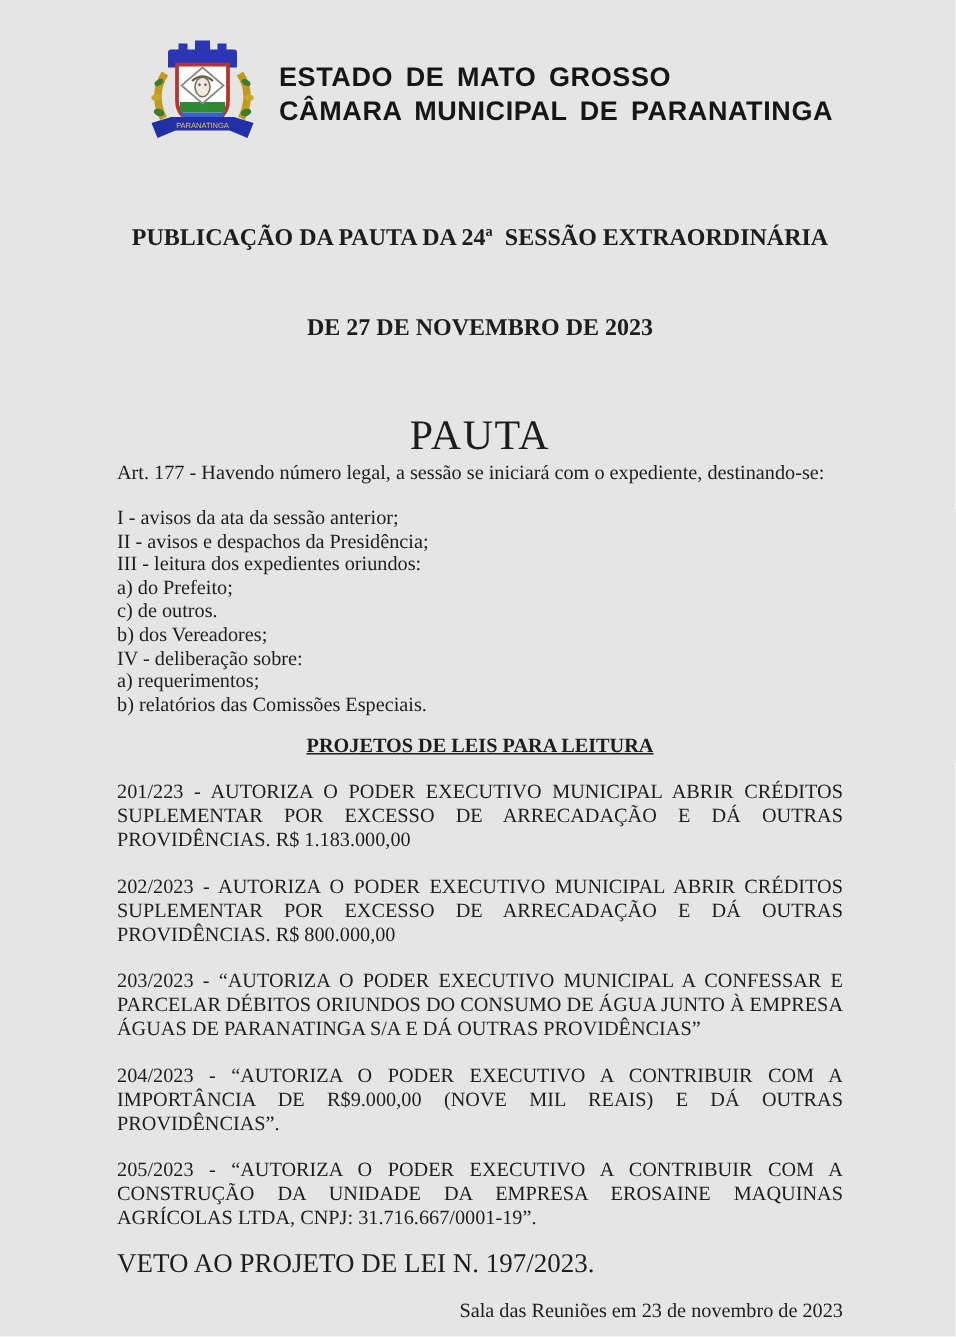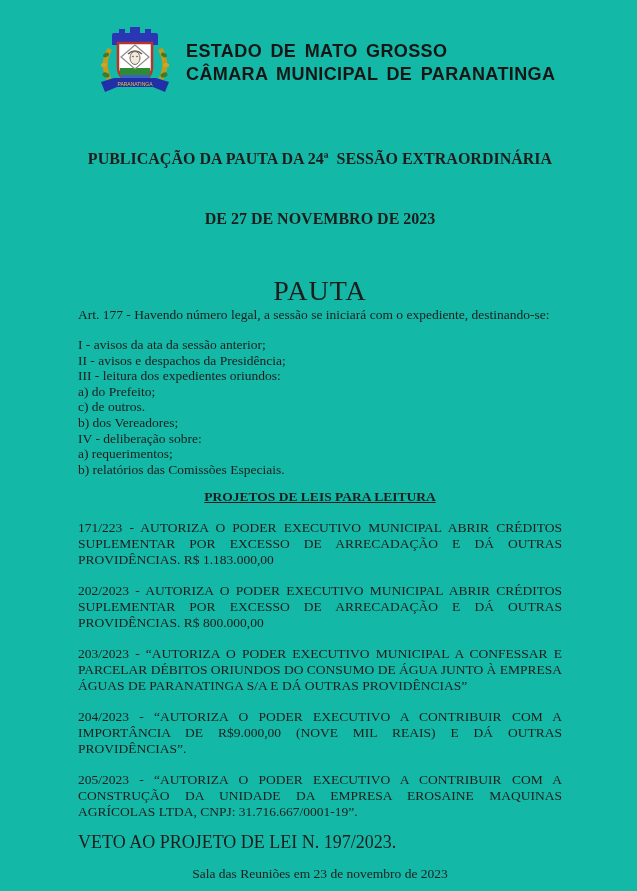--- a/index.html
+++ b/index.html
@@ -1,18 +1,18 @@
 <!DOCTYPE html>
 <html lang="pt-BR"><head>
 <meta charset="utf-8">
 <style>
   * { margin:0; padding:0; box-sizing:border-box; }
   html,body { background:#ffffff; }
   .page {
-    position:relative; width:637px; height:891px; background:#14b8a6;
+    position:relative; width:637px; height:891px; background:#e5e5e5;
     color:#1d1d1d; font-family:"Liberation Serif", serif; overflow:hidden;
   }
   .content { position:absolute; left:78px; top:0; width:484px; }
 
   .header-row { display:flex; align-items:center; gap:10px; margin-top:25px; margin-left:16px; }
   .crest { flex:0 0 auto; }
   .org {
     font-family:"Liberation Sans", sans-serif; font-weight:bold;
     font-size:18px; line-height:23px; letter-spacing:0.4px; word-spacing:3px;
     color:#161616;
@@ -20,21 +20,21 @@
 
   .pub { text-align:center; font-weight:bold; font-size:16px; line-height:20px; margin-top:8px; white-space:pre-wrap; }
   .doc-title { text-align:center; font-weight:normal; font-size:28px; letter-spacing:1px; margin-top:6px; }
   .intro { font-size:13.5px; line-height:16px; }
   .list { font-size:13.5px; line-height:15.6px; margin-top:14px; }
   .sec-heading { text-align:center; font-weight:bold; font-size:13.5px; margin-top:12px; }
   .sec-heading span { text-decoration:underline; }
   .para { font-size:13.5px; line-height:16px; text-align:justify; margin-top:15px; }
   .para:first-of-type { margin-top:14px; }
   .veto { font-size:18px; line-height:16px; margin-top:14px; }
-  .dateline { font-size:13.5px; text-align:center; margin-top:16px; }
+  .dateline { font-size:13.5px; text-align:right; margin-top:16px; }
 </style>
 </head>
 <body>
 
 <div class="page">
   <div class="content">
 
     <div class="header-row">
       <svg class="crest" width="82" height="76" viewBox="0 0 82 76" aria-hidden="true">
 
@@ -91,21 +91,21 @@
       <div>b) dos Vereadores;</div>
       <div>IV - deliberação sobre:</div>
       <div>a) requerimentos;</div>
       <div>b) relatórios das Comissões Especiais.</div>
     </div>
 
     <div class="sec-heading">
       <span>PROJETOS DE LEIS PARA LEITURA</span>
     </div>
 
-    <p class="para">171/223 - AUTORIZA O PODER EXECUTIVO MUNICIPAL ABRIR CRÉDITOS SUPLEMENTAR POR EXCESSO DE ARRECADAÇÃO E DÁ OUTRAS PROVIDÊNCIAS. R$ 1.183.000,00</p>
+    <p class="para">201/223 - AUTORIZA O PODER EXECUTIVO MUNICIPAL ABRIR CRÉDITOS SUPLEMENTAR POR EXCESSO DE ARRECADAÇÃO E DÁ OUTRAS PROVIDÊNCIAS. R$ 1.183.000,00</p>
     <p class="para">202/2023 - AUTORIZA O PODER EXECUTIVO MUNICIPAL ABRIR CRÉDITOS SUPLEMENTAR POR EXCESSO DE ARRECADAÇÃO E DÁ OUTRAS PROVIDÊNCIAS. R$ 800.000,00</p>
     <p class="para">203/2023 - “AUTORIZA O PODER EXECUTIVO MUNICIPAL A CONFESSAR E PARCELAR DÉBITOS ORIUNDOS DO CONSUMO DE ÁGUA JUNTO À EMPRESA ÁGUAS DE PARANATINGA S/A E DÁ OUTRAS PROVIDÊNCIAS”</p>
     <p class="para">204/2023 - “AUTORIZA O PODER EXECUTIVO A CONTRIBUIR COM A IMPORTÂNCIA DE R$9.000,00 (NOVE MIL REAIS) E DÁ OUTRAS PROVIDÊNCIAS”.</p>
     <p class="para">205/2023 - “AUTORIZA O PODER EXECUTIVO A CONTRIBUIR COM A CONSTRUÇÃO DA UNIDADE DA EMPRESA EROSAINE MAQUINAS AGRÍCOLAS LTDA, CNPJ: 31.716.667/0001-19”.</p>
 
     <p class="veto">VETO AO PROJETO DE LEI N. 197/2023.</p>
 
     <div class="dateline">Sala das Reuniões em 23 de novembro de 2023</div>
 
   </div>

